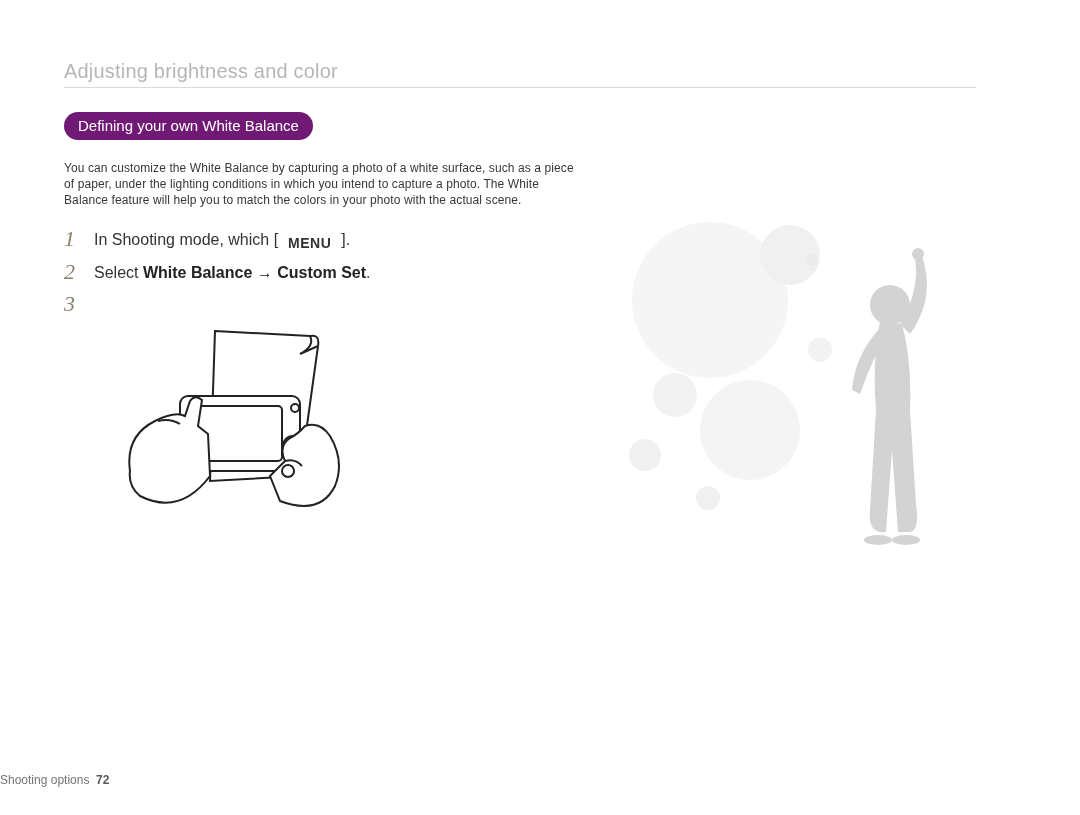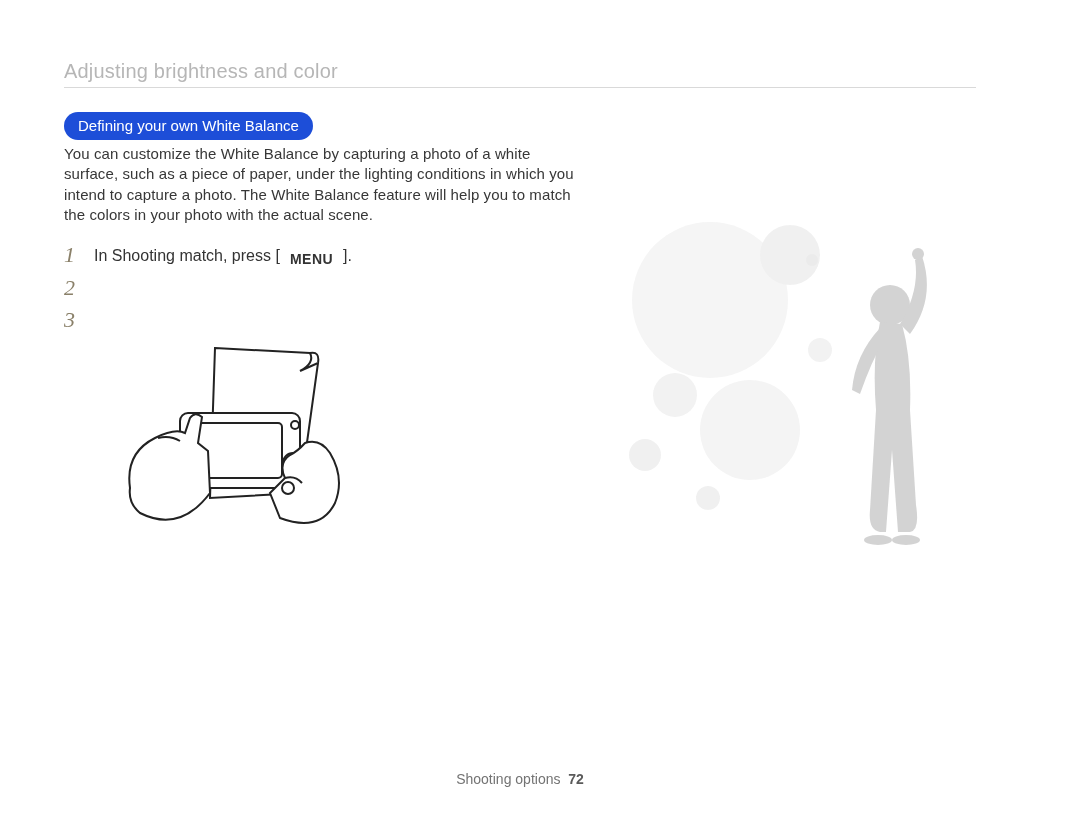--- a/index.html
+++ b/index.html
@@ -25,31 +25,31 @@
     color: #b6b6b6;
     letter-spacing: 0.2px;
   }
   .rule {
     border: none;
     border-top: 1px solid #d9d9d9;
     margin: 4px 0 24px 0;
   }
   .pill {
     display: inline-block;
-    background: #1d4ed8;
+    background: #701a75;
     color: #ffffff;
     font-size: 15px;
     font-weight: 400;
     padding: 5px 14px;
     border-radius: 14px;
     line-height: 1.2;
   }
   .intro {
-    margin-top: 4px;
-    font-size: 15px;
+    margin-top: 20px;
+    font-size: 12px;
     font-weight: 300;
     color: #373737;
     line-height: 1.35;
     max-width: 520px;
     letter-spacing: 0.1px;
   }
   .steps {
     margin-top: 18px;
     max-width: 540px;
   }
@@ -90,22 +90,21 @@
   }
   .illustration {
     margin-top: 10px;
     margin-left: 56px;
   }
   .footer {
     position: absolute;
     bottom: 28px;
     left: 0;
     right: 0;
-    text-align: center;
-    font-size: 14px;
+    font-size: 12px;
     color: #737373;
     font-weight: 300;
   }
   .footer .pgnum {
     font-weight: 600;
     color: #5a5a5a;
   }
   .bg-art {
     position: absolute;
     right: 40px;
@@ -125,26 +124,29 @@
 
   <div class="pill">Defining your own White Balance</div>
 
   <div class="intro">You can customize the White Balance by capturing a photo of a white surface, such as a piece of paper, under the lighting conditions in which you intend to capture a photo. The White Balance feature will help you to match the colors in your photo with the actual scene.</div>
 
   <div class="steps">
 
     <div class="step">
       <div class="step-num">1</div>
       <div class="step-text">
-        <span>In Shooting match, press [</span><span class="menu-icon">MENU</span><span>].</span>
+        <span>In Shooting mode, which [</span><span class="menu-icon">MENU</span><span>].</span>
       </div>
     </div>
 
     <div class="step">
       <div class="step-num">2</div>
+      <div class="step-text">
+        <span>Select </span><span class="bold">White Balance → Custom Set</span><span>.</span>
+      </div>
     </div>
 
     <div class="step">
       <div class="step-num">3</div>
     </div>
 
   </div>
 
   <div class="illustration">
     <svg width="230" height="220" viewBox="0 0 230 220">

